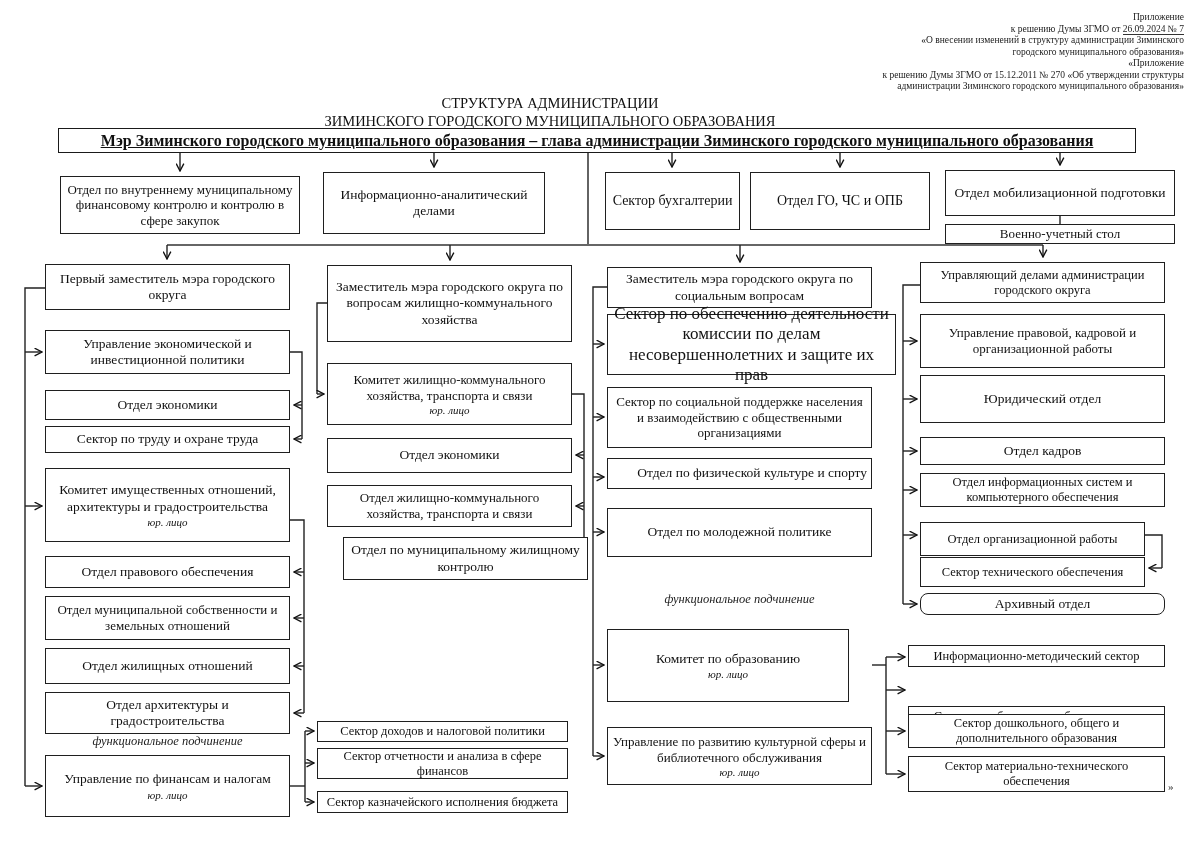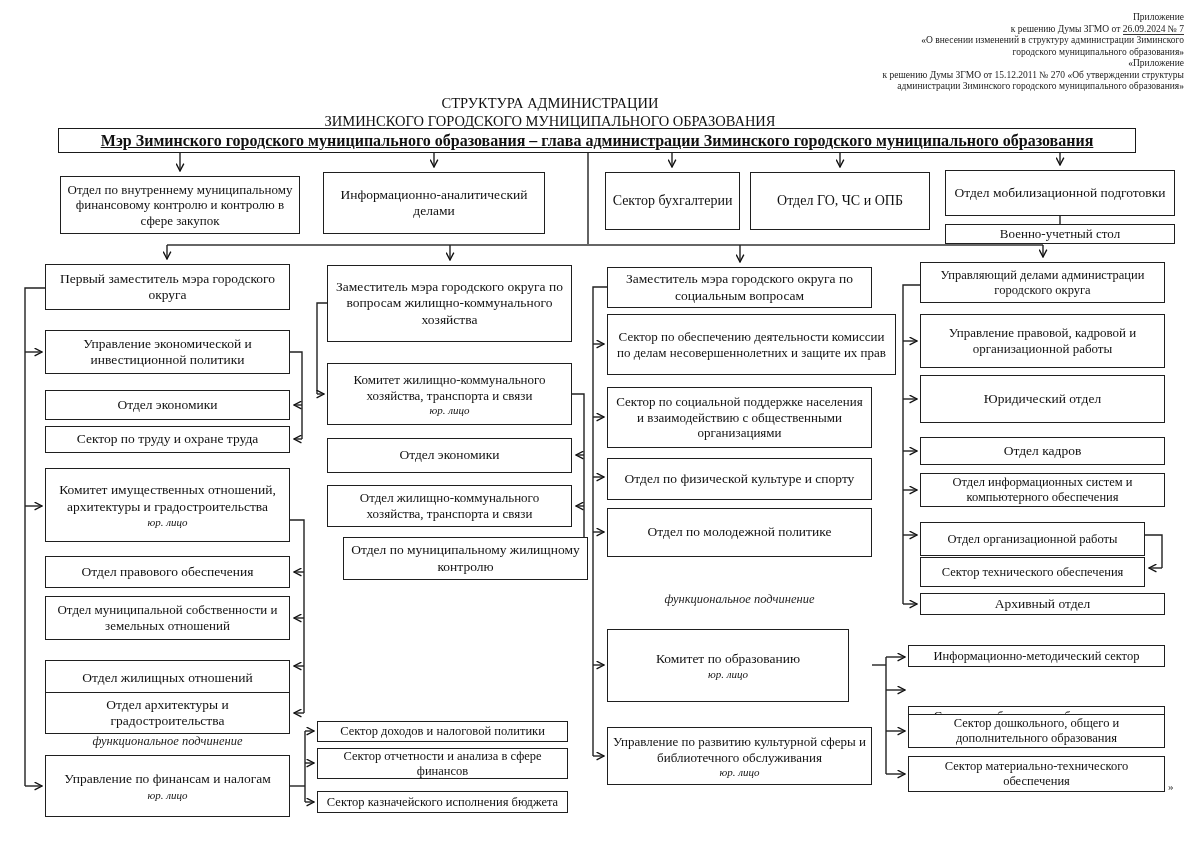--- a/index.html
+++ b/index.html
@@ -158,21 +158,21 @@
       <div class="box" style="left: 45px; top: 468px; width: 245px; height: 74px;">
         <span>Комитет имущественных отношений, архитектуры и градостроительства</span>
         <div class="legal">юр. лицо</div>
       </div>
       <div class="box" style="left: 45px; top: 556px; width: 245px; height: 32px;">
         <span>Отдел правового обеспечения</span>
       </div>
       <div class="box" style="left: 45px; top: 596px; width: 245px; height: 44px; font-size: 13px;">
         <span>Отдел муниципальной собственности и земельных отношений</span>
       </div>
-      <div class="box" style="left: 45px; top: 648px; width: 245px; height: 36px; margin-top: 12px;">
+      <div class="box" style="left: 45px; top: 648px; width: 245px; height: 36px;">
         <span>Отдел жилищных отношений</span>
       </div>
       <div class="box" style="left: 45px; top: 692px; width: 245px; height: 42px;">
         <span>Отдел архитектуры и градостроительства</span>
       </div>
       <div class="box" style="left: 45px; top: 755px; width: 245px; height: 62px;">
         <span>Управление по финансам и налогам</span>
         <div class="legal">юр. лицо</div>
       </div>
       <div class="box" style="left: 317px; top: 721px; width: 251px; height: 21px; font-size: 12.5px;">
@@ -196,27 +196,27 @@
       </div>
       <div class="box" style="left: 327px; top: 485px; width: 245px; height: 42px; font-size: 13px;">
         <span>Отдел жилищно-коммунального хозяйства, транспорта и связи</span>
       </div>
       <div class="box" style="left: 343px; top: 537px; width: 245px; height: 43px;">
         <span>Отдел по муниципальному жилищному контролю</span>
       </div>
       <div class="box" style="left: 607px; top: 267px; width: 265px; height: 41px;">
         <span>Заместитель мэра городского округа по социальным вопросам</span>
       </div>
-      <div class="box" style="left: 607px; top: 314px; width: 289px; height: 61px; font-size: 13px;">
+      <div class="box" style="left: 607px; top: 314px; width: 289px; height: 61px; font-size: 17px;">
         <span>Сектор по обеспечению деятельности комиссии по делам несовершеннолетних и защите их прав</span>
       </div>
       <div class="box" style="left: 607px; top: 387px; width: 265px; height: 61px; font-size: 13px;">
         <span>Сектор по социальной поддержке населения и взаимодействию с общественными организациями</span>
       </div>
-      <div class="box" style="left: 607px; top: 458px; width: 265px; height: 42px;">
+      <div class="box" style="left: 607px; top: 458px; width: 265px; height: 31px; align-items: flex-end;">
         <span>Отдел по физической культуре и спорту</span>
       </div>
       <div class="box" style="left: 607px; top: 508px; width: 265px; height: 49px;">
         <span>Отдел по молодежной политике</span>
       </div>
       <div class="box" style="left: 607px; top: 629px; width: 242px; height: 73px;">
         <span>Комитет по образованию</span>
         <div class="legal">юр. лицо</div>
       </div>
       <div class="box" style="left: 607px; top: 727px; width: 265px; height: 58px; font-size: 13px;">
@@ -237,21 +237,21 @@
       </div>
       <div class="box" style="left: 920px; top: 473px; width: 245px; height: 34px; font-size: 12.5px;">
         <span>Отдел информационных систем и компьютерного обеспечения</span>
       </div>
       <div class="box" style="left: 920px; top: 522px; width: 225px; height: 34px; font-size: 12.5px;">
         <span>Отдел организационной работы</span>
       </div>
       <div class="box" style="left: 920px; top: 557px; width: 225px; height: 30px; font-size: 12.5px;">
         <span>Сектор технического обеспечения</span>
       </div>
-      <div class="box" style="left: 920px; top: 593px; width: 245px; height: 22px;">
+      <div class="box" style="left: 920px; top: 593px; width: 245px; height: 22px; border-radius: 8px;">
         <span>Архивный отдел</span>
       </div>
       <div class="box" style="left: 908px; top: 645px; width: 257px; height: 22px; font-size: 12.5px;">
         <span>Информационно-методический сектор</span>
       </div>
       <div class="box" style="left: 908px; top: 672px; width: 257px; height: 36px; font-size: 12.5px; margin-top: 34px;">
         <span>Сектор по обеспечению безопасности, правовой и кадровой работы</span>
       </div>
       <div class="box" style="left: 908px; top: 714px; width: 257px; height: 34px; font-size: 12.5px;">
         <span>Сектор дошкольного, общего и дополнительного образования</span>

